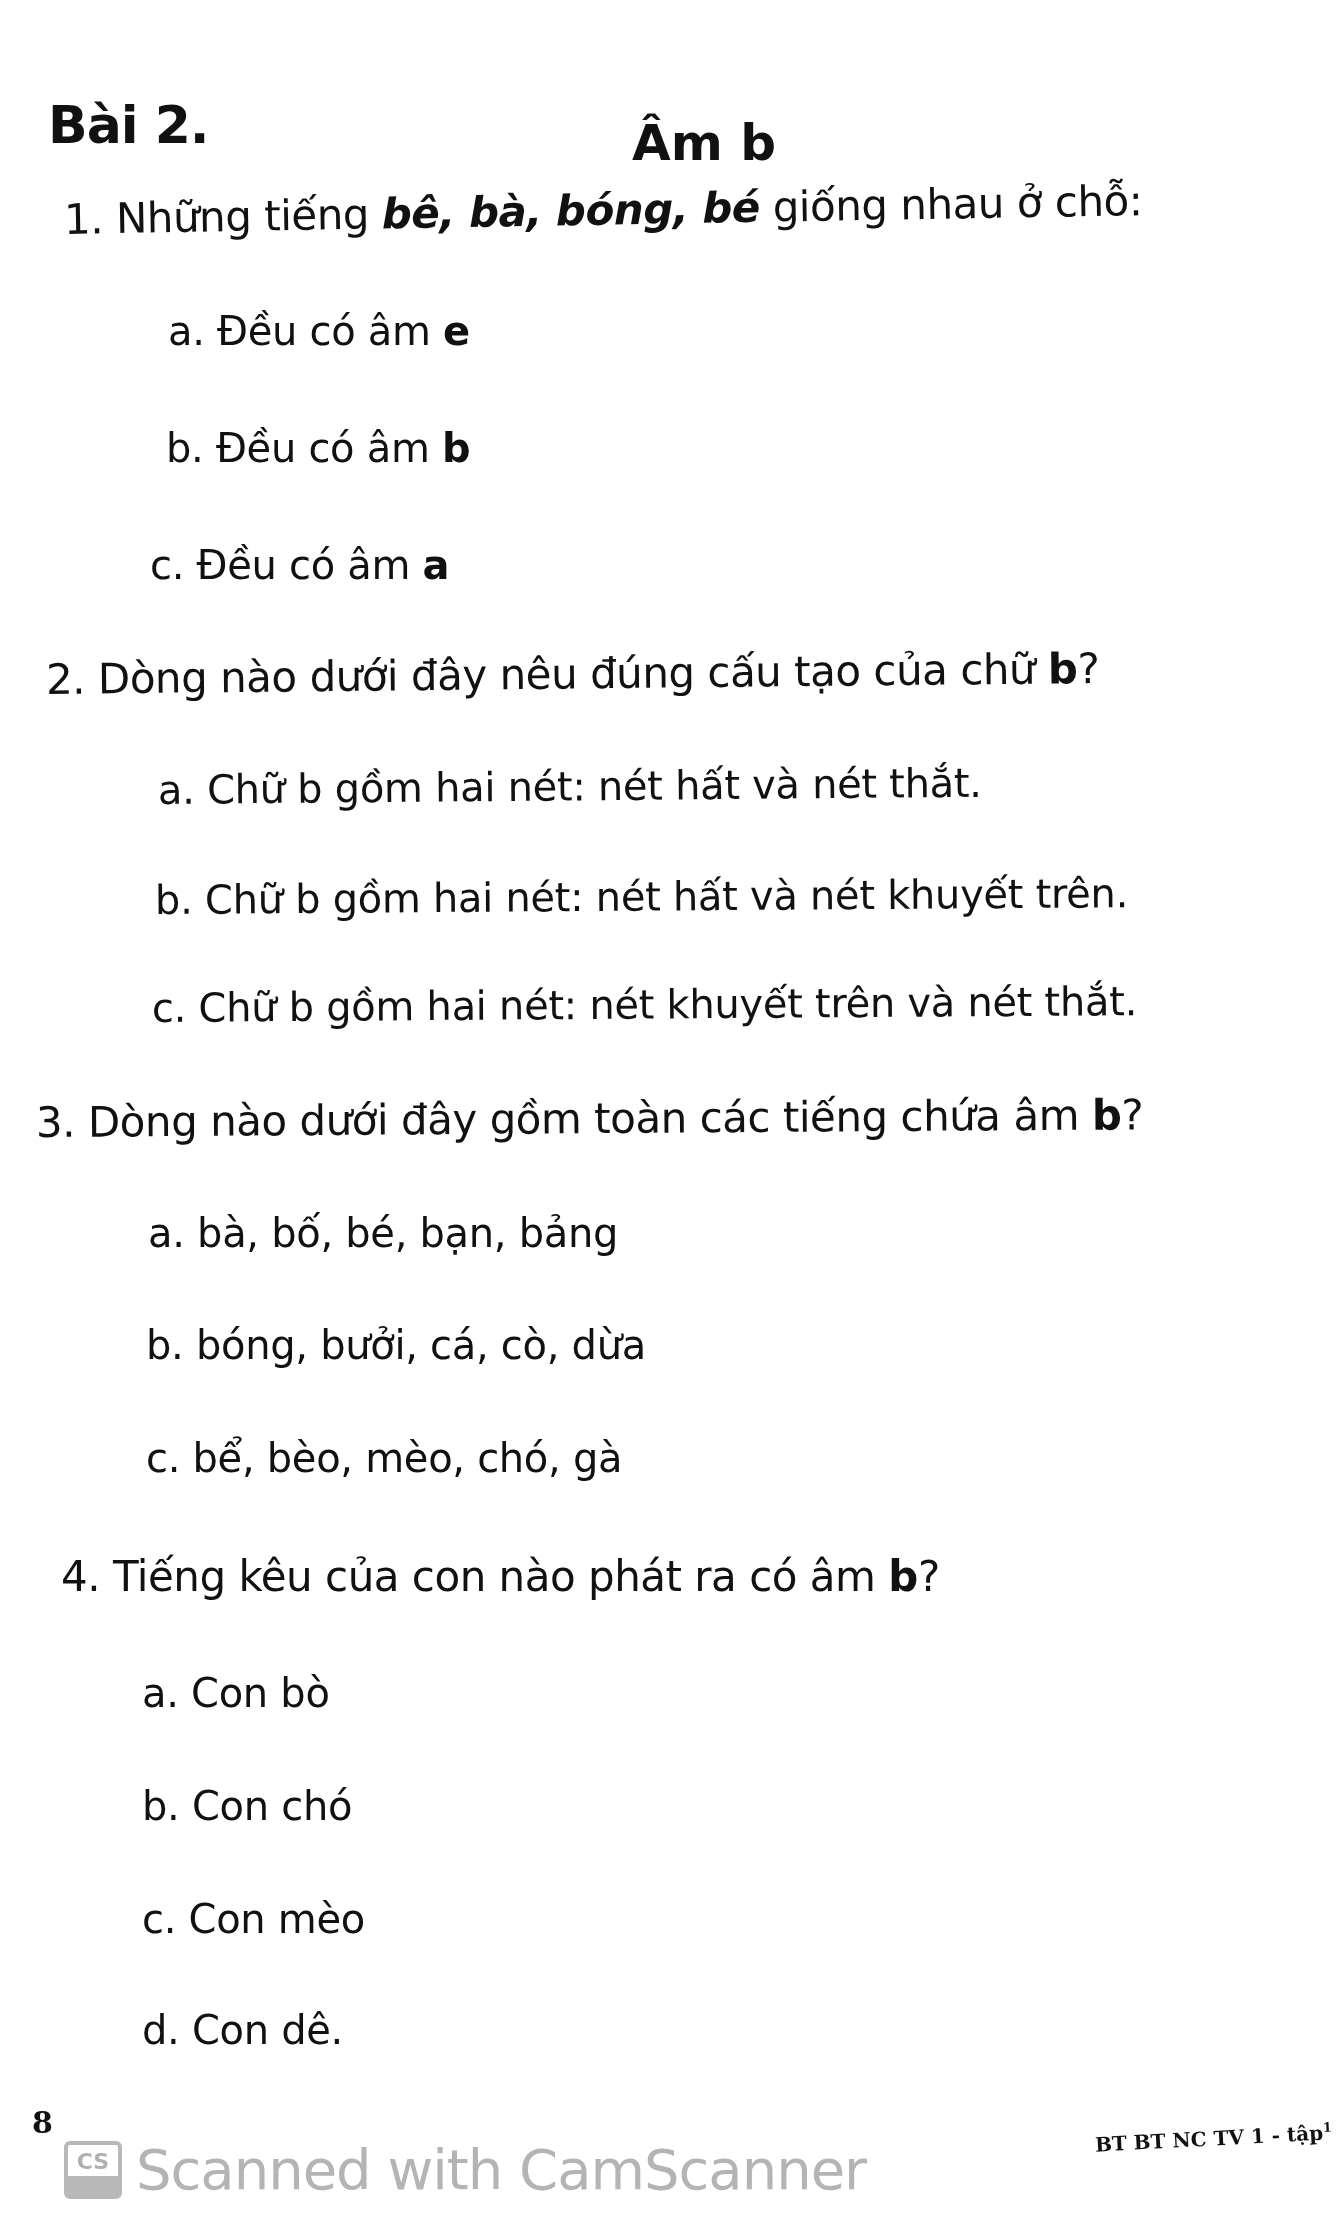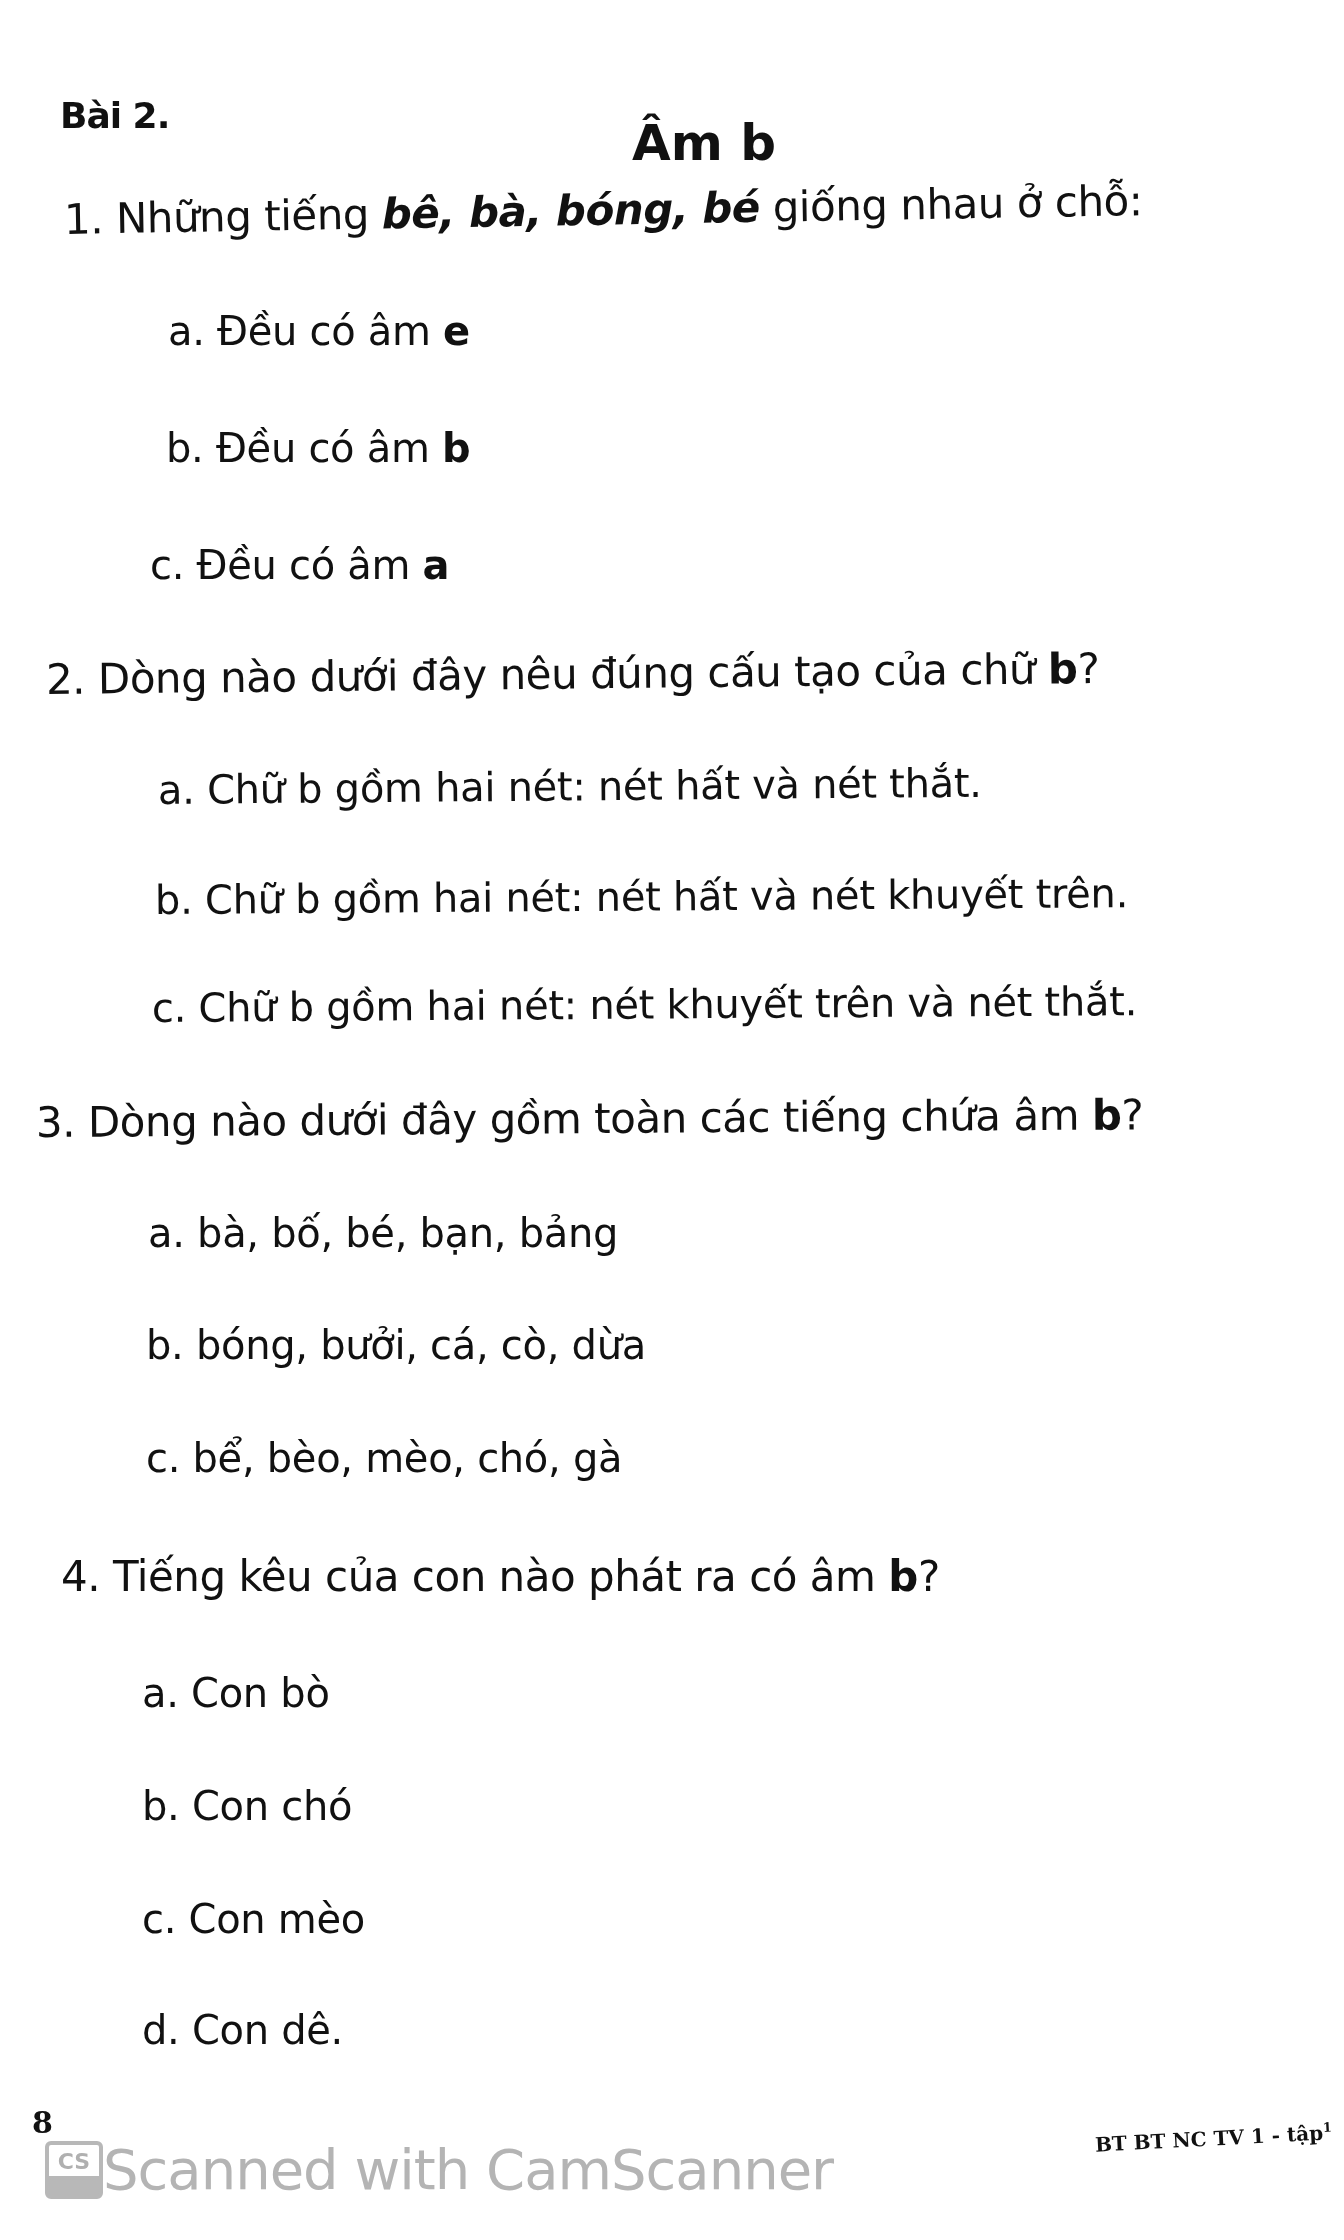--- a/index.html
+++ b/index.html
@@ -1,26 +1,26 @@
 <!DOCTYPE html>
 <html><head>
 <meta charset="utf-8">
 <style>
   html, body { margin: 0; padding: 0; background: #ffffff; }
   body { width: 1344px; height: 2240px; position: relative; overflow: hidden;
          font-family: "DejaVu Sans", "Liberation Sans", sans-serif; color: #111; }
   .abs { position: absolute; white-space: nowrap; }
-  .lesson { left: 60px; top: 95px; font-size: 36px; font-weight: bold; letter-spacing: -1px; }
+  .lesson { left: 48px; top: 95px; font-size: 52px; font-weight: bold; letter-spacing: -1px; }
   .title { left: 632px; top: 70px; font-size: 50px; font-weight: bold; margin-top: 44px; }
   .q { font-size: 42px; letter-spacing: -0.5px; }
   .opt { font-size: 40px; letter-spacing: -0.3px; }
   b.key { font-weight: bold; }
   i.key { font-weight: bold; font-style: italic; }
   .pagenum { left: 32px; top: 2105px; font-size: 30px; font-weight: bold; font-family: "DejaVu Serif", serif; }
-  .watermark { left: 45px; top: 2137px; display: flex; align-items: center; }
+  .watermark { left: 64px; top: 2137px; display: flex; align-items: center; gap: 14px; }
   .cs-logo { width: 58px; height: 58px; border: 4px solid #b8b8b8; border-radius: 6px; box-sizing: border-box;
              position: relative; background: linear-gradient(#fff 0 62%, #b8b8b8 62% 100%);
              color: #b0b0b0; font-weight: bold; font-size: 22px; text-align: center; line-height: 34px; }
   .wm-text { color: #b4b4b4; font-size: 56px; letter-spacing: -1px; }
   .footer-code { left: 1095px; top: 2132px; font-size: 20px; font-weight: bold; font-family: "DejaVu Serif", serif;
                  transform: rotate(-3deg); transform-origin: left center; }
   .footer-code sup { font-size: 13px; }
 </style>
 </head>
 <body>

